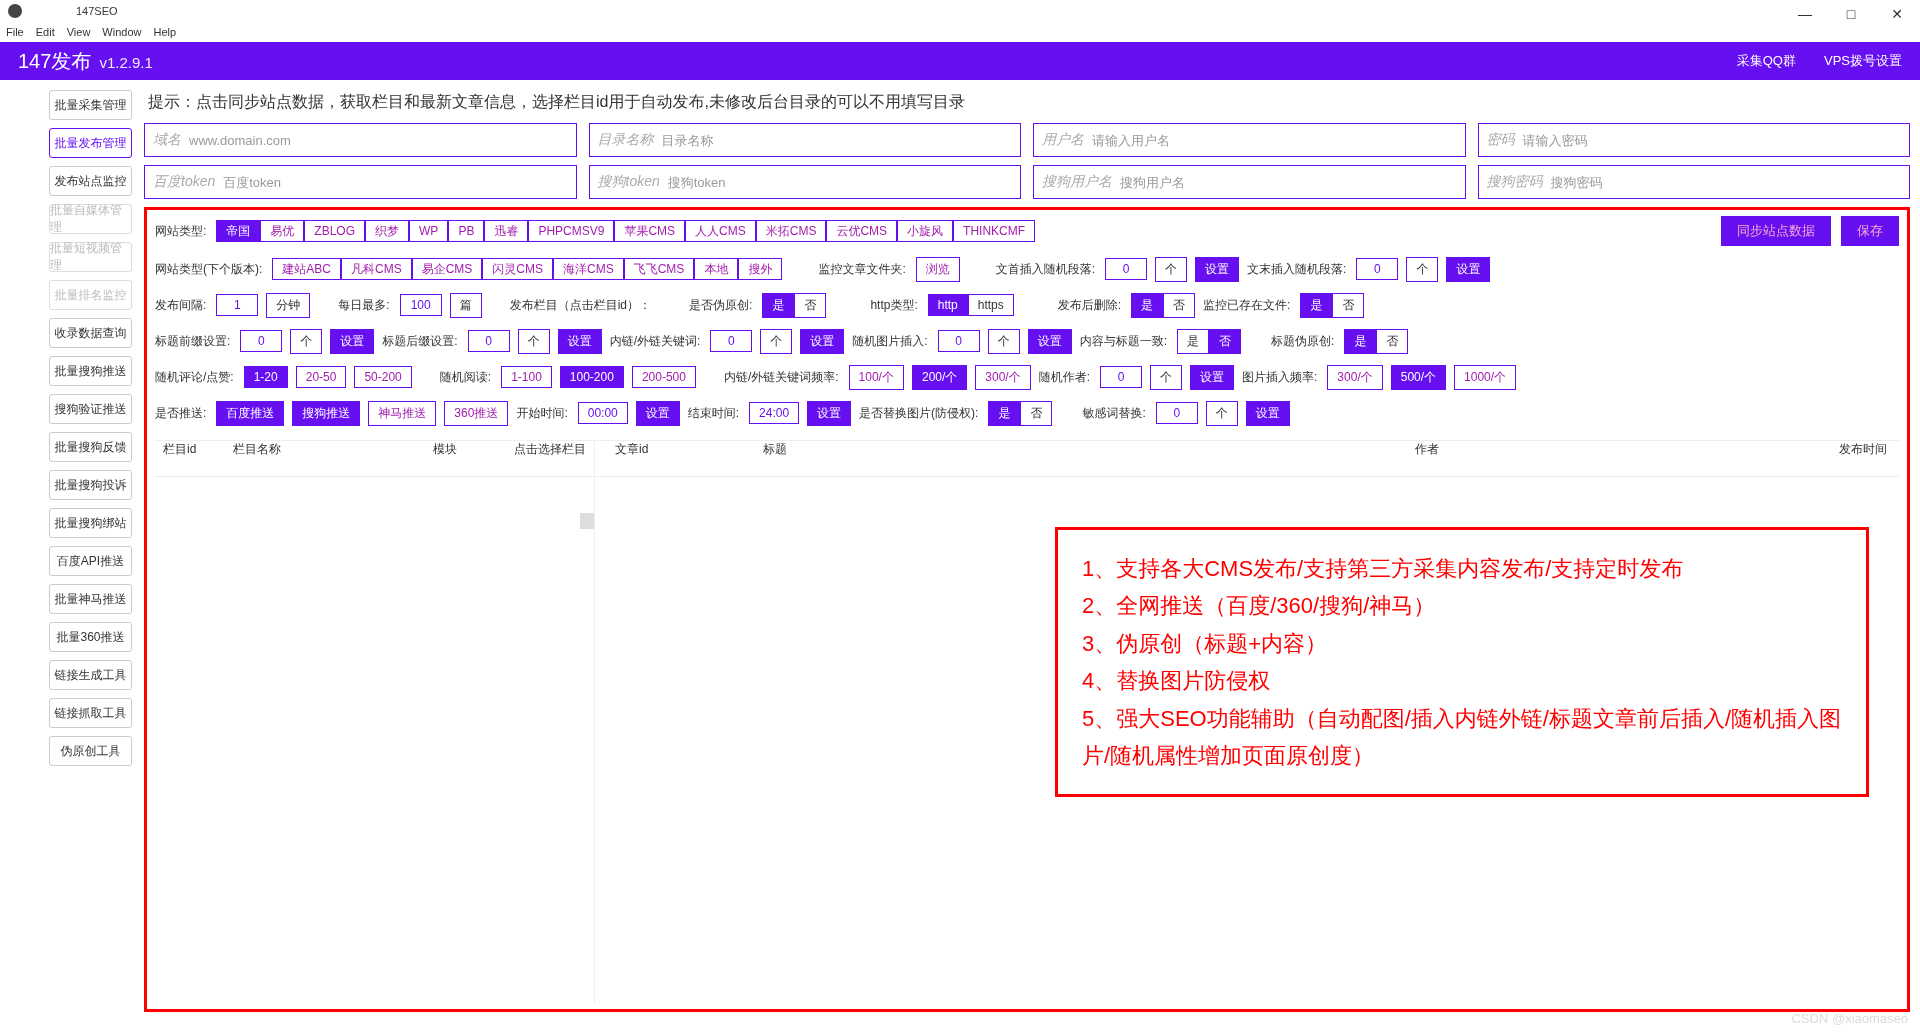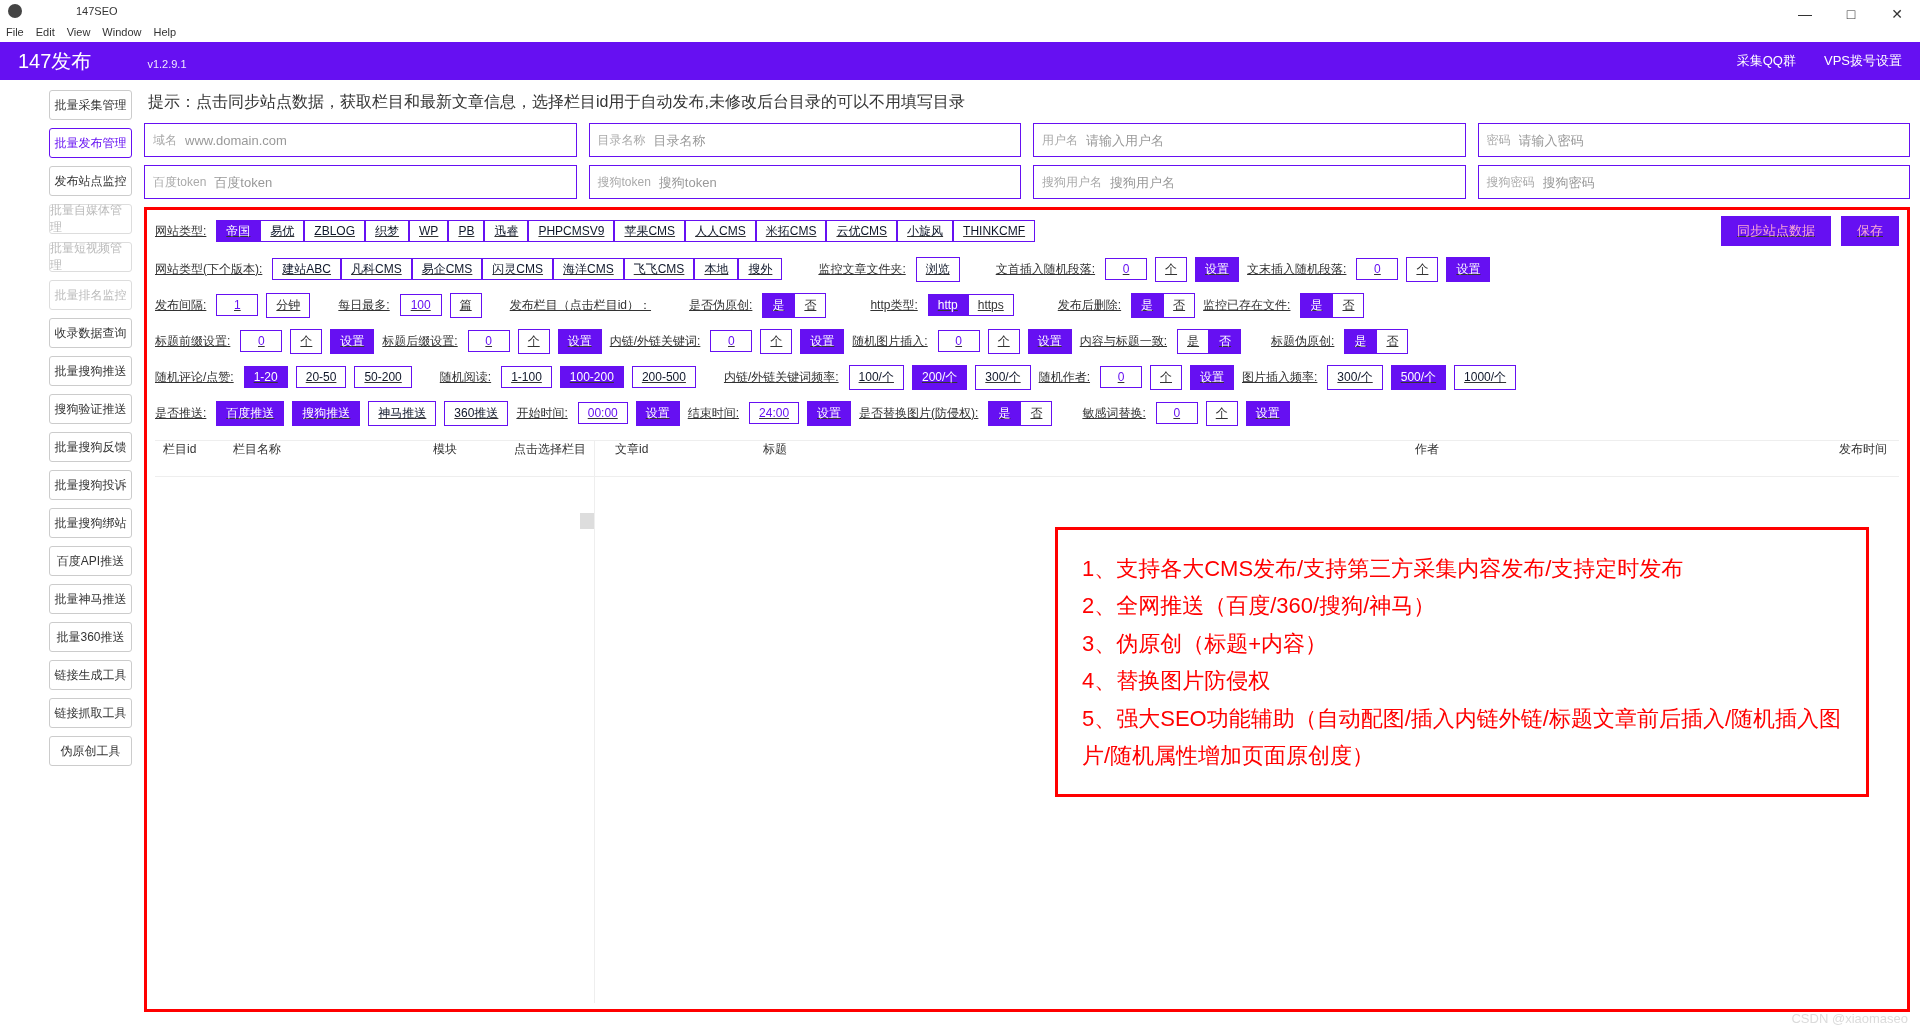--- a/index.html
+++ b/index.html
@@ -7,38 +7,38 @@
 .titlebar{height:22px;display:flex;align-items:center;padding:0 8px;background:#fff;gap:48px;}
 .titlebar .app-icon{width:14px;height:14px;border-radius:50%;background:#444;margin-right:6px;}
 .titlebar .title{font-size:11px;}
 .winbtns{position:absolute;right:0;top:0;display:flex;}
 .winbtn{width:46px;height:28px;display:flex;align-items:center;justify-content:center;font-size:14px;}
 .menubar{height:20px;display:flex;align-items:center;padding:0 6px;gap:12px;font-size:11px;}
 .menubar span{cursor:default;}
 .header{height:38px;background:#6610f2;color:#fff;display:flex;align-items:center;padding:0 18px;justify-content:space-between;}
 .header-left{display:flex;align-items:baseline;gap:8px;}
 .header-title{font-size:20px;font-weight:500;}
-.header-version{font-size:11px;opacity:.9;margin-left:48px;}
+.header-version{font-size:15px;opacity:.9;}
 .header-right{display:flex;gap:28px;font-size:13px;}
 .layout{display:flex;height:calc(1034px - 80px);}
 .sidebar{width:140px;padding:10px 8px;display:flex;flex-direction:column;gap:8px;flex-shrink:0;}
 .sbtn{height:30px;border:1px solid #ccc;border-radius:3px;background:#fff;display:flex;align-items:center;justify-content:center;font-size:12px;cursor:pointer;margin-left:41px;}
 .sbtn.active{border-color:#6610f2;color:#6610f2;}
 .sbtn.disabled{color:#bbb;border-color:#ddd;}
 .main{flex:1;padding:8px 10px 22px 4px;display:flex;flex-direction:column;overflow:hidden;}
 .hint{font-size:16px;color:#333;padding:4px 0 10px 4px;}
 .inputrow{display:flex;gap:12px;margin-bottom:8px;}
 .ibox{flex:1;border:1px solid #6610f2;height:34px;display:flex;align-items:center;padding:0 8px;}
-.ibox .lbl{color:#aaa;font-size:12px;margin-right:8px;white-space:nowrap;}
+.ibox .lbl{color:#aaa;font-size:14px;margin-right:8px;white-space:nowrap;font-style:italic;}
 .ibox input{border:none;outline:none;flex:1;font-size:13px;background:transparent;}
 .ibox input::placeholder{color:#999;}
 .bigbox{border:3px solid #ff0000;padding:6px 8px;flex:1;display:flex;flex-direction:column;overflow:hidden;}
-.cfgrow{display:flex;align-items:center;gap:8px;margin-bottom:10px;flex-wrap:wrap;min-height:26px;text-decoration:underline;}
+.cfgrow{display:flex;align-items:center;gap:8px;margin-bottom:10px;flex-wrap:wrap;min-height:26px;}
 .cfglabel{font-size:12px;color:#333;margin-right:2px;}
-.tag{border:1px solid #6610f2;color:#0f172a;padding:3px 9px;font-size:12px;cursor:pointer;background:#fff;white-space:nowrap;}
+.tag{border:1px solid #6610f2;color:#a21caf;padding:3px 9px;font-size:12px;cursor:pointer;background:#fff;white-space:nowrap;}
 .tag.sel{background:#6610f2;color:#fff;}
 .smbtn{background:#6610f2;color:#fff;padding:4px 10px;font-size:12px;cursor:pointer;border:none;}
 .numbox{border:1px solid #6610f2;width:42px;height:22px;text-align:center;font-size:12px;color:#6610f2;background:#fff;}
 .unit{border:1px solid #6610f2;padding:3px 9px;font-size:12px;color:#333;}
 .rightbtns{margin-left:auto;display:flex;gap:10px;}
 .pbtn{background:#6610f2;color:#f9a8d4;padding:6px 16px;font-size:13px;border:none;cursor:pointer;}
 .tables{display:flex;flex:1;overflow:hidden;margin-top:4px;border-top:1px solid #eee;}
 .tleft{width:440px;border-right:1px solid #eee;display:flex;flex-direction:column;}
 .tright{flex:1;display:flex;flex-direction:column;position:relative;}
 .thead{display:flex;height:36px;align-items:flex-start;font-size:12px;color:#333;border-bottom:1px solid #eee;}

